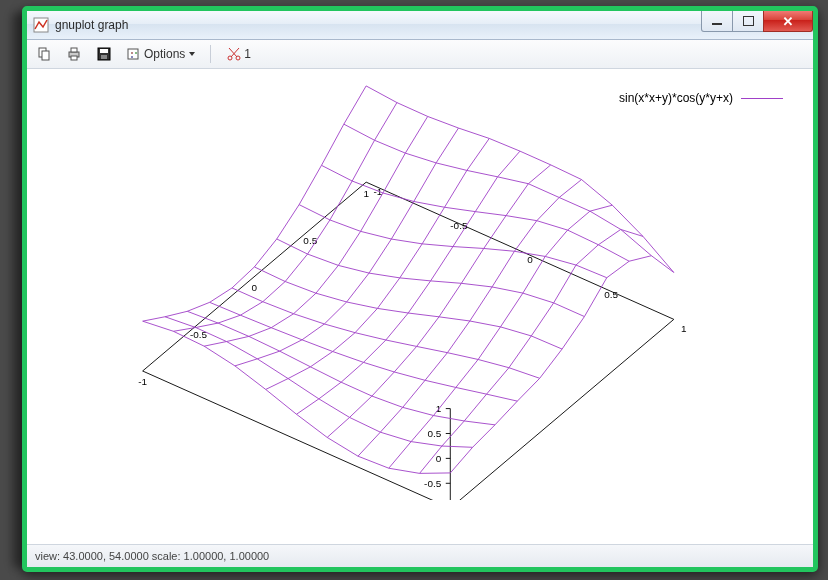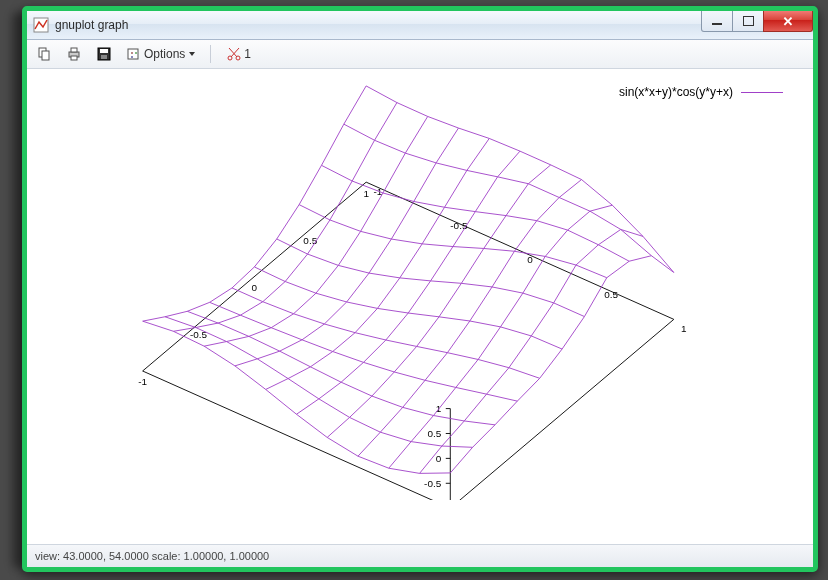--- a/index.html
+++ b/index.html
@@ -118,21 +118,21 @@
     background:#fff;
     position:relative;
     overflow:hidden;
   }
   .plot-svg {
     position:absolute; left:0; top:0; width:100%; height:100%;
   }
   .legend {
     position:absolute;
     right: 30px;
-    top: 16px;
+    top: 22px;
     display:flex; align-items:center; gap:8px;
     font-size:12px;
     color:#000;
   }
   .legend .swatch {
     width:42px; height:0; border-top:1px solid #a040c8;
   }
 
   .statusbar {
     height:22px;

